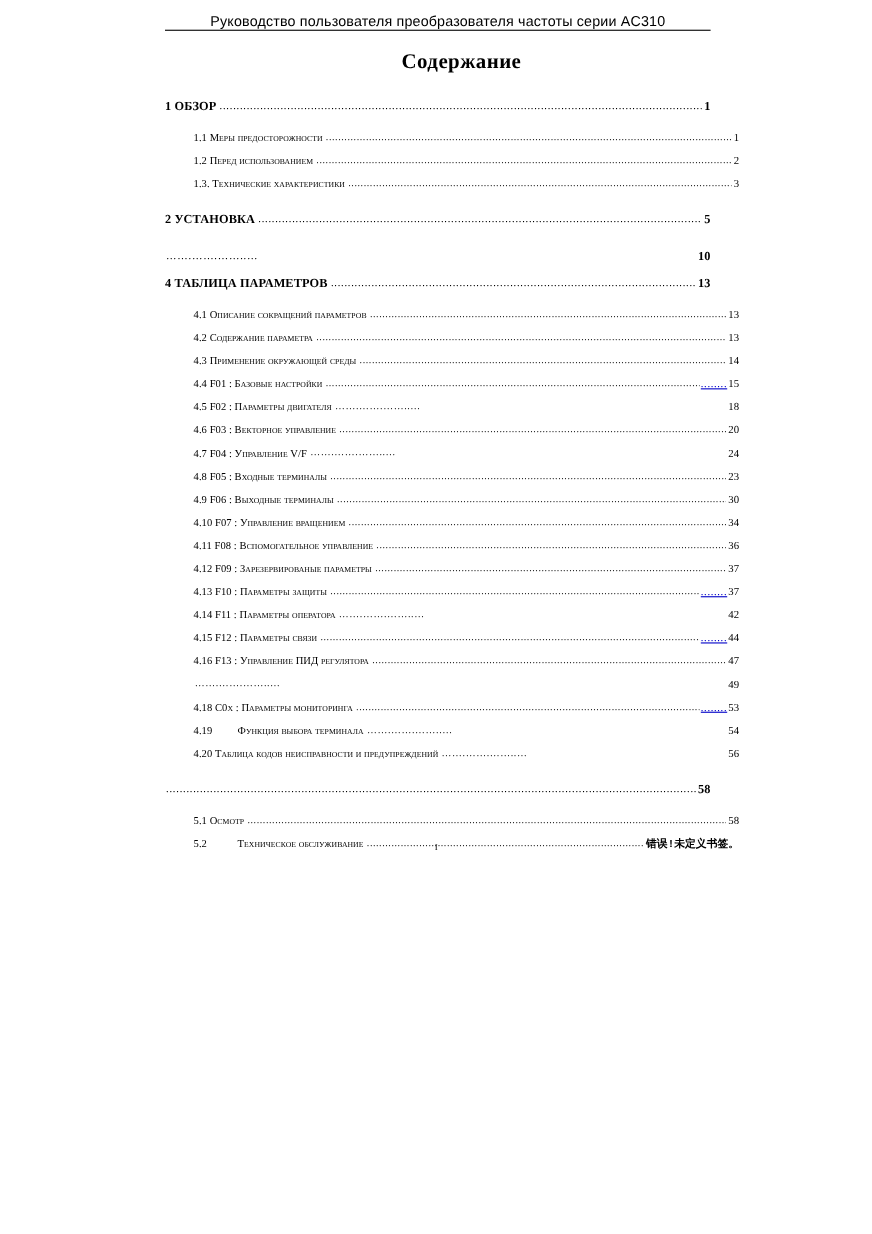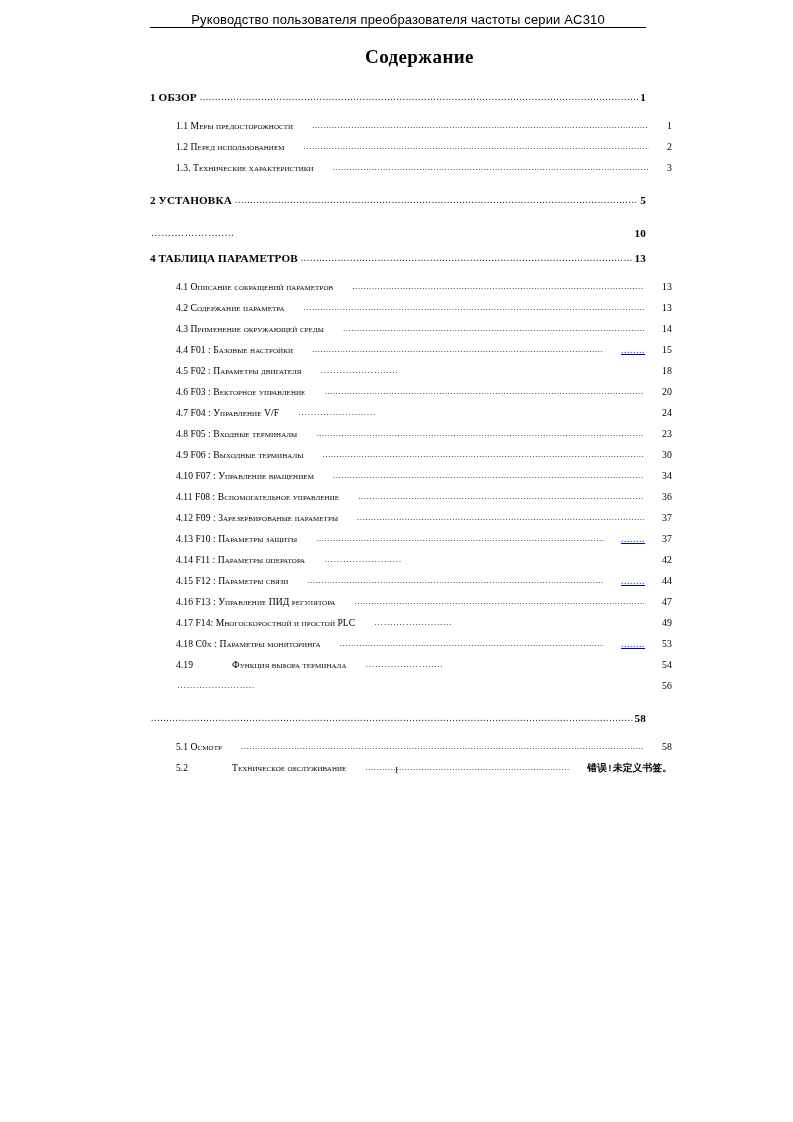--- a/index.html
+++ b/index.html
@@ -112,21 +112,20 @@
   }
   .lvl1 .toc-page { font-weight: bold; font-size: 11.2px; }
 
   
   .lvl2 {
     font-size: 9.6px;
     letter-spacing: 0.05px;
     height: 21px;
     line-height: 21px;
     padding-left: 26px;
-    gap: 16px;
   }
   .lvl2 .toc-leader {
     font-size: 9px;
     letter-spacing: 0.55px;
   }
   .lvl2 .toc-page { font-size: 9.8px; }
 
   
   .gap-before-lg { margin-top: 11px; }
   .gap-before-md { margin-top: 7px; }
@@ -317,40 +316,40 @@
       <span class="toc-page">44</span>
     </div>
 
     <div class="toc-entry lvl2 sc">
       <span class="toc-label">4.16 F13 : Управление ПИД регулятора</span>
       <span class="toc-leader">...................................................................................................................................................................</span>
       <span class="toc-page">47</span>
     </div>
 
     <div class="toc-entry lvl2 sc">
-      <span class="toc-label">4.17 F14: Многоскоростной и простой PLC</span>
       <span class="toc-leader leader-ellipsis">…….…….……..…</span>
       <span class="toc-page">49</span>
     </div>
 
     <div class="toc-entry lvl2 sc">
       <span class="toc-label">4.18 C0x : Параметры мониторинга</span>
       <span class="toc-leader">...................................................................................................................................................................</span>
       <span class="link-dots">........</span>
       <span class="toc-page">53</span>
     </div>
 
     <div class="toc-entry lvl2 sc">
       <span class="toc-label tab-wide">4.19</span>
       <span class="toc-label">Функция выбора терминала</span>
       <span class="toc-leader leader-ellipsis">…….…….……..…</span>
       <span class="toc-page">54</span>
     </div>
 
     <div class="toc-entry lvl2 sc">
+      <span class="toc-label">4.20 Таблица  кодов неисправности и предупреждений</span>
       <span class="toc-leader leader-ellipsis">…….…….……..…</span>
       <span class="toc-page">56</span>
     </div>
 
     <div class="toc-entry lvl1 gap-before-lg">
       <span class="toc-leader">...................................................................................................................................................................</span>
       <span class="toc-page">58</span>
     </div>
 
     <div class="toc-entry lvl2 sc gap-before-md">

